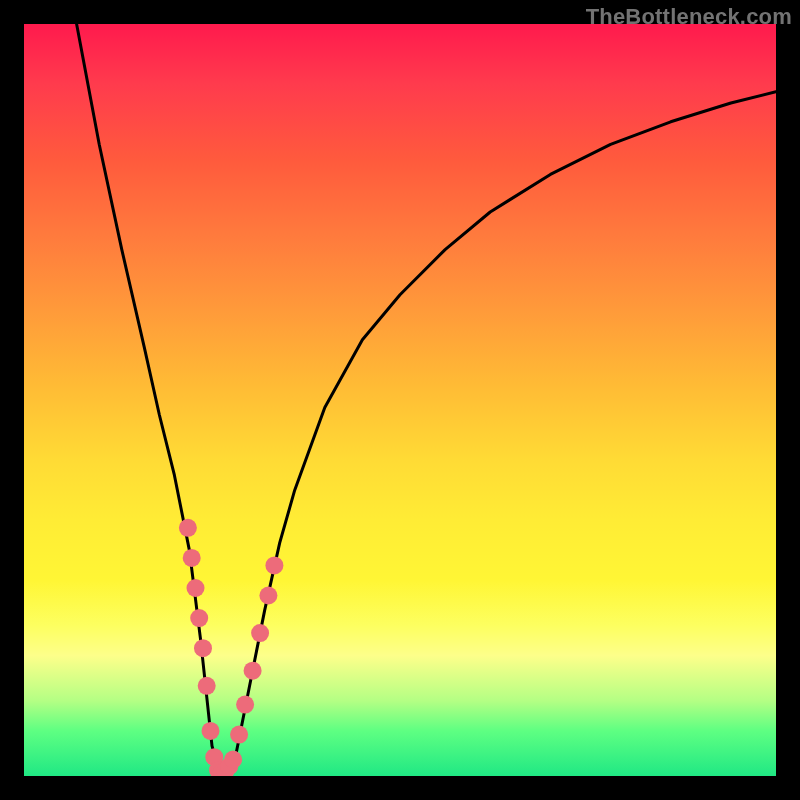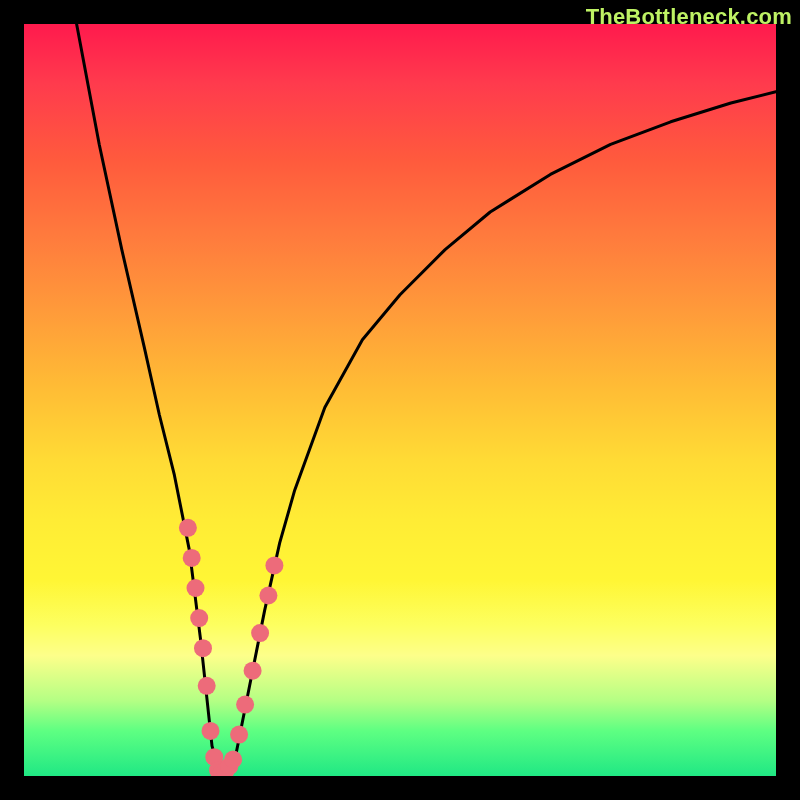--- a/index.html
+++ b/index.html
@@ -33,21 +33,21 @@
       #20e884 100%
     );
   }
   .watermark {
     position: absolute;
     top: 4px;
     right: 8px;
     font-family: Arial, Helvetica, sans-serif;
     font-size: 22px;
     font-weight: 600;
-    color: #bef264;
+    color: #737373;
     letter-spacing: 0.2px;
     pointer-events: none;
     user-select: none;
   }
   svg {
     position: absolute;
     left: 0;
     top: 0;
   }
 </style>

